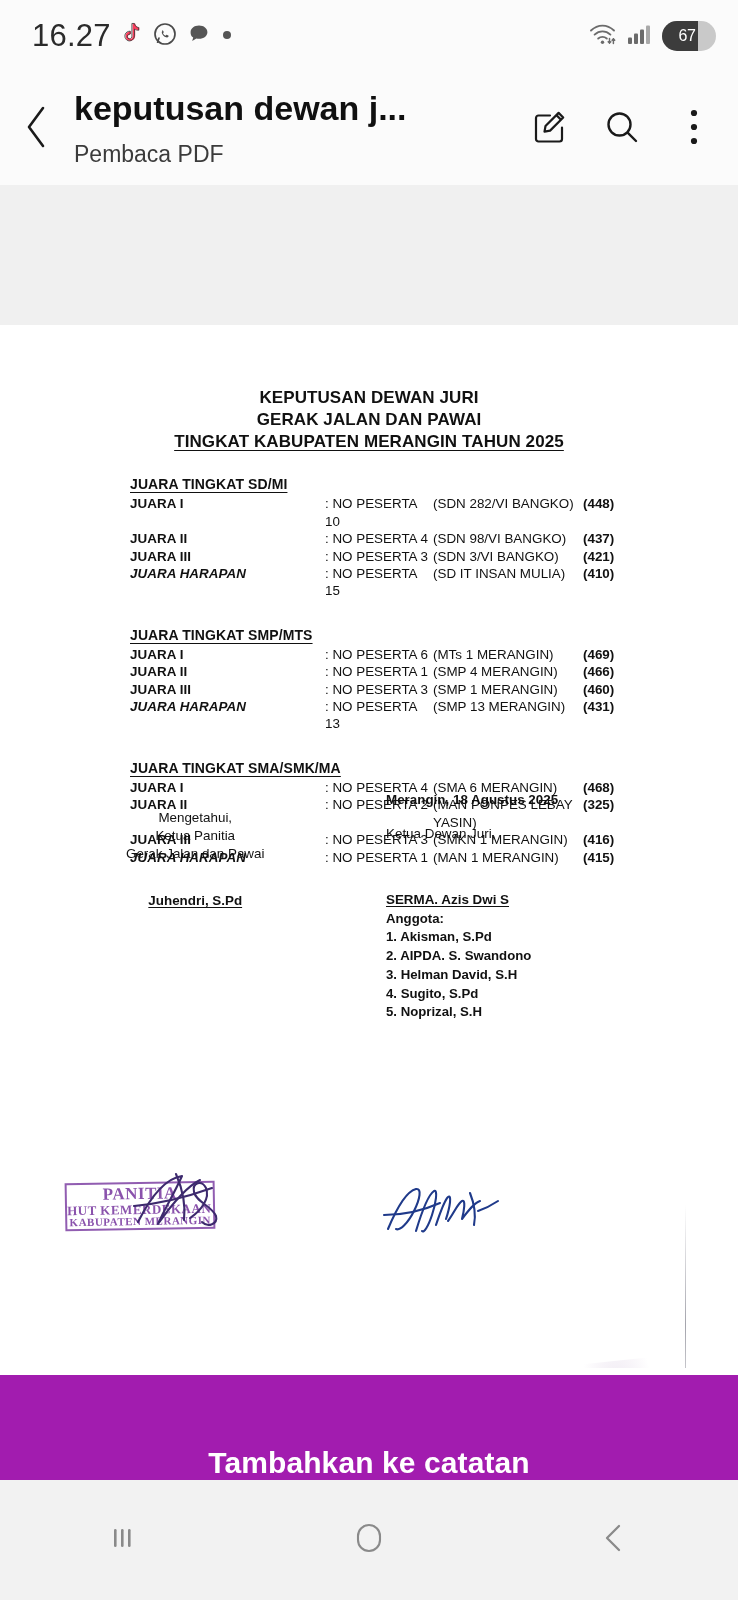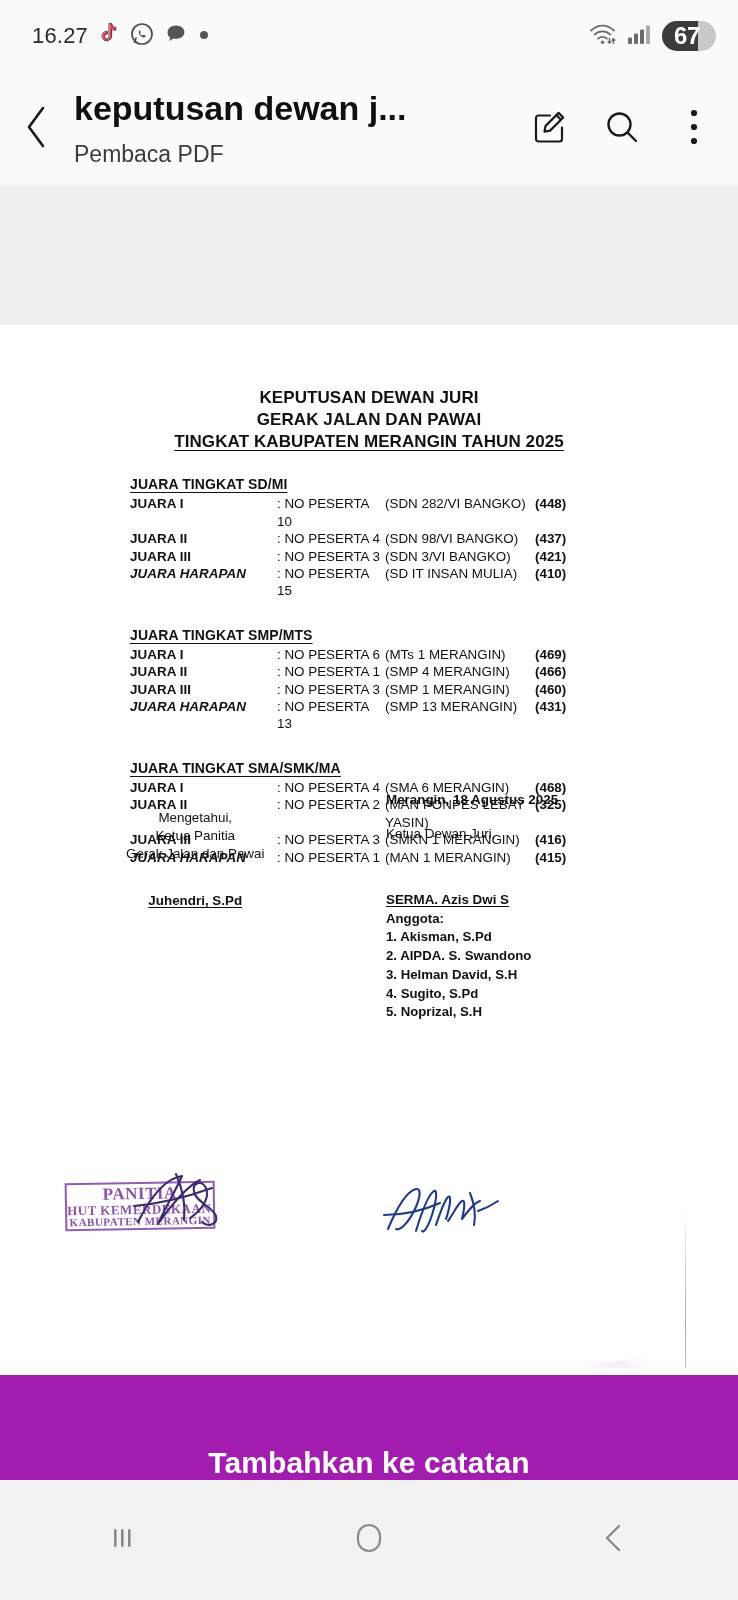--- a/index.html
+++ b/index.html
@@ -12,30 +12,30 @@
   #app { position: relative; width: 738px; height: 1600px; background: #fff; }
 
   
   .statusbar {
     position: absolute; top: 0; left: 0; width: 738px; height: 72px;
     background: #fbfbfb;
     display: flex; align-items: center; justify-content: space-between;
     padding: 0 22px 0 32px;
   }
   .sb-left { display: flex; align-items: center; gap: 10px; }
-  .sb-clock { font-size: 22px; color: #2b2b2b; letter-spacing: .2px; font-weight: 400; }
+  .sb-clock { font-size: 31px; color: #2b2b2b; letter-spacing: .2px; font-weight: 400; }
   .sb-right { display: flex; align-items: center; gap: 9px; }
   .battery-pill {
     position: relative; width: 54px; height: 30px; border-radius: 15px;
     background: #c9c9c9; overflow: hidden;
     display: flex; align-items: center; justify-content: center;
   }
   .battery-fill { position: absolute; left: 0; top: 0; bottom: 0; width: 67%; background: #3c3c3c; }
   .battery-txt {
-    position: relative; color: #fff; font-size: 24px; font-weight: 700;
+    position: relative; color: #fff; font-size: 16px; font-weight: 400;
     letter-spacing: -.3px; margin-left: -4px;
   }
 
   
   .appbar {
     position: absolute; top: 72px; left: 0; width: 738px; height: 113px;
     background: #fbfbfb; display: flex; align-items: center;
   }
   .back-btn { width: 74px; display: flex; align-items: center; justify-content: center; }
   .title-wrap { flex: 1; min-width: 0; display: flex; flex-direction: column; justify-content: center; margin-top: 2px; }
@@ -77,21 +77,21 @@
   .section { margin-top: 24px; padding-left: 130px; }
   .section.s2 { margin-top: 27px; }
   .section.s3 { margin-top: 27px; }
   .sec-title {
     font-size: 14px; font-weight: 700; text-decoration: underline;
     text-underline-offset: 2.5px; margin-bottom: 3px; letter-spacing: .1px;
   }
   .row { display: flex; align-items: baseline; font-size: 13.4px; line-height: 1.3; }
   .c-rank { width: 147px; font-weight: 700; letter-spacing: .05px; }
   .c-rank.harapan { font-style: italic; }
-  .c-no { width: 108px; font-weight: 400; }
+  .c-no { width: 108px; font-weight: 400; margin-left: 48px; }
   .c-school { width: 150px; font-weight: 400; }
   .c-score { font-weight: 700; }
 
   
   .sig { position: absolute; left: 0; top: 0; width: 738px; }
   .place {
     position: absolute; left: 386px; top: 467px; font-size: 13.4px; font-weight: 700;
   }
   .left-sig { position: absolute; left: 126px; top: 484px; font-size: 13.4px; line-height: 1.33; text-align: center; }
   .right-sig { position: absolute; left: 386px; top: 500px; font-size: 13.4px; line-height: 1.33; }

